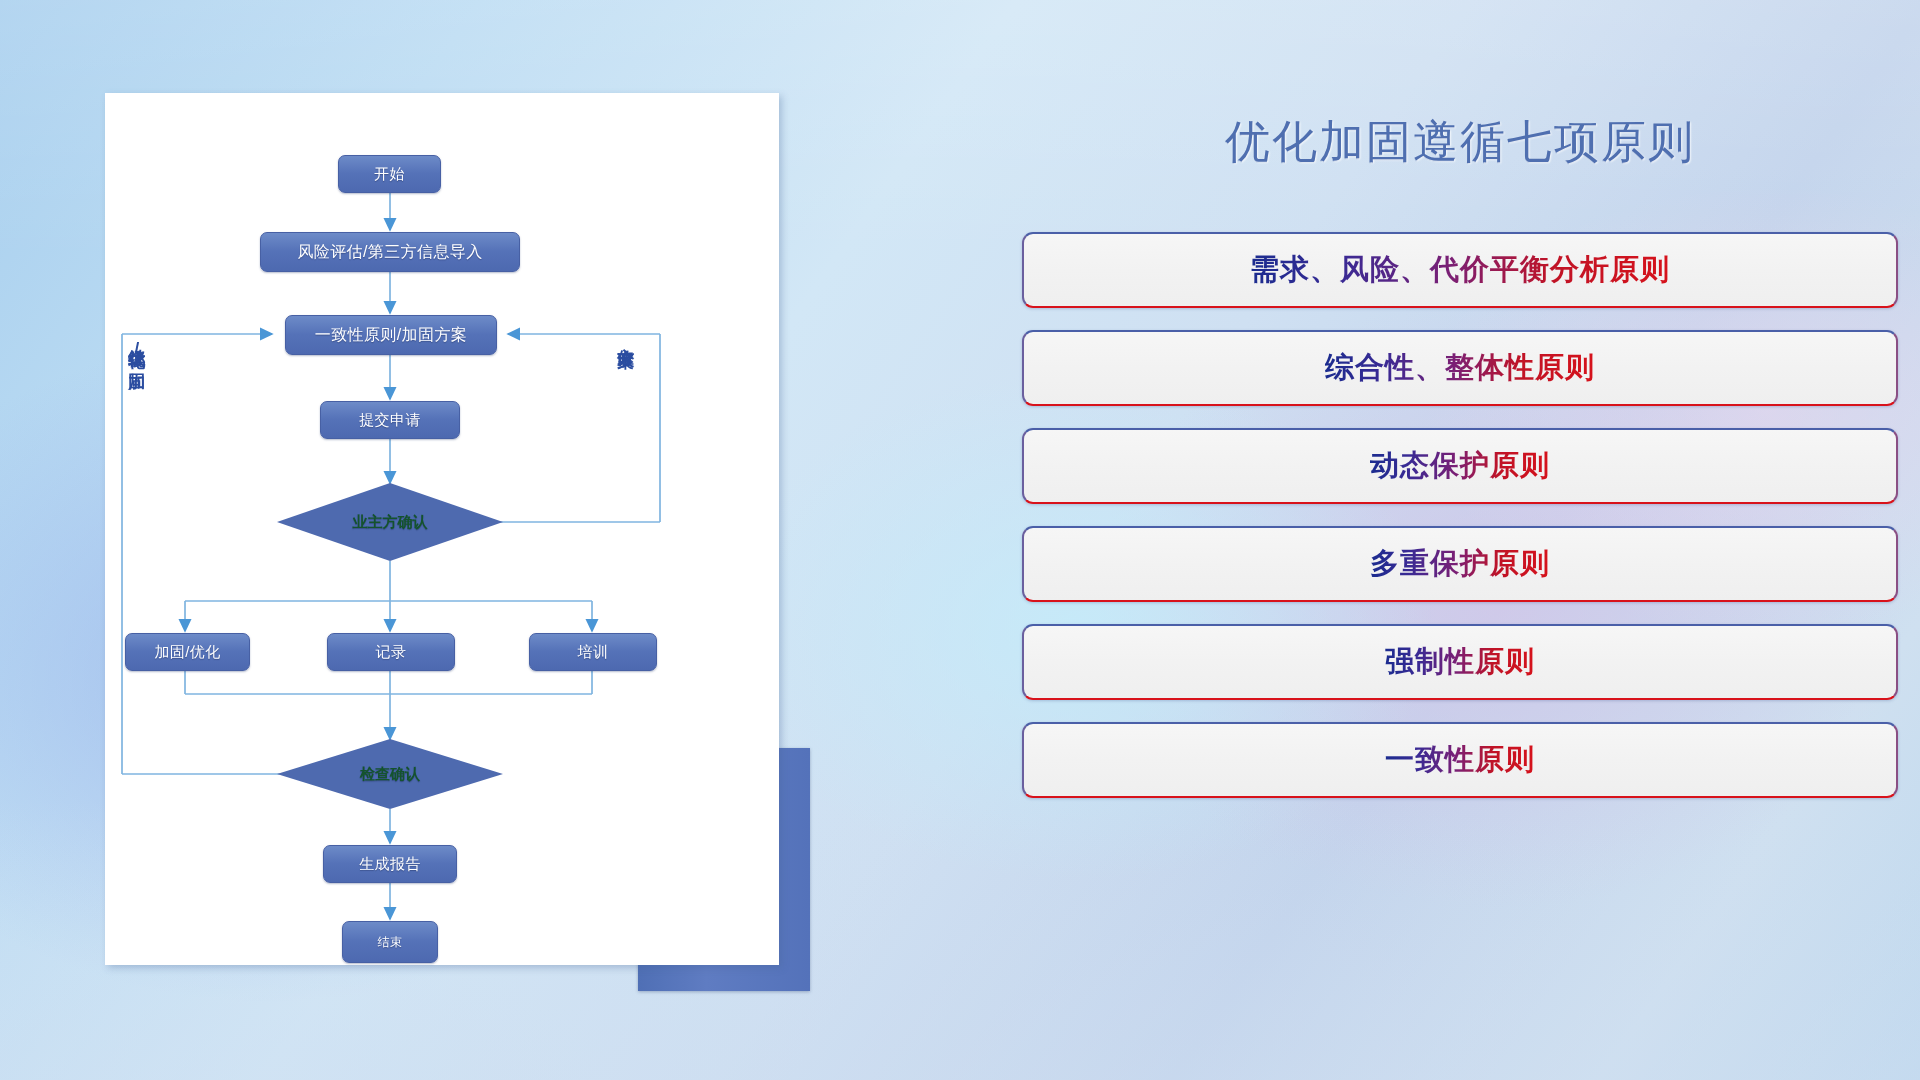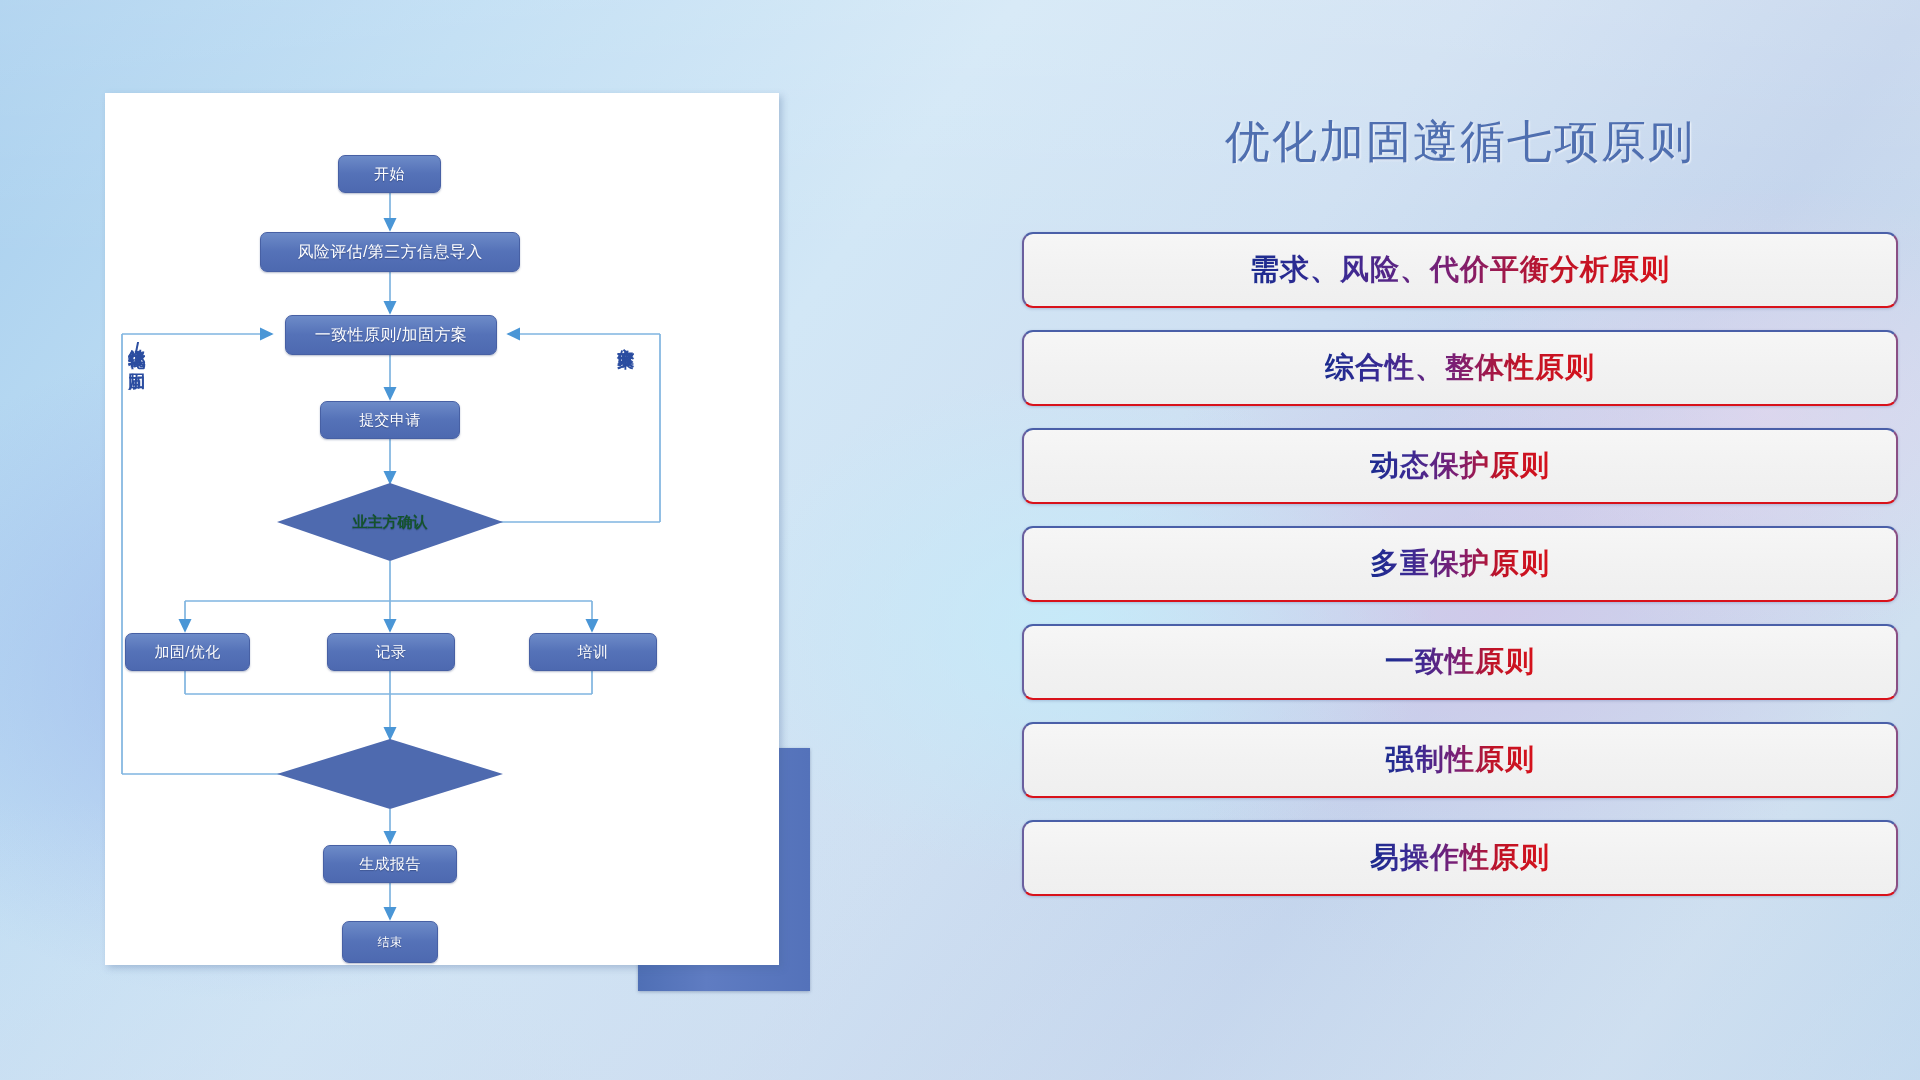--- a/index.html
+++ b/index.html
@@ -161,20 +161,21 @@
 
     <div class="node rect" style="left:20px; top:540px; width:125px; height:38px; font-size:15px;">加固/优化</div>
 
     <div class="node rect" style="left:222px; top:540px; width:128px; height:38px; font-size:15px;">记录</div>
 
     <div class="node rect" style="left:424px; top:540px; width:128px; height:38px; font-size:15px;">培训</div>
 
     <svg style="position:absolute; left:172px; top:646px; width:226px; height:70px;" viewBox="0 0 226 70">
       <polygon points="113,0 226,35 113,70 0,35" fill="#4e6aaf"></polygon>
     </svg>
+    <div class="diamond-label" style="left:172px; top:646px; width:226px; height:70px;">检查确认</div>
 
     <div class="node rect" style="left:218px; top:752px; width:134px; height:38px; font-size:15px;">生成报告</div>
 
     <div class="node rect" style="left:237px; top:828px; width:96px; height:42px; font-size:12px;">结束</div>
 
     <div class="vlabel" style="left:23px; top:242px;">继续优化/加固</div>
 
     <div class="vlabel" style="left:512px; top:242px;">方案修改</div>
 
   </div>
@@ -196,25 +197,22 @@
 
     <div class="pcard">
       <span class="pcard-text">动态保护原则</span>
     </div>
 
     <div class="pcard">
       <span class="pcard-text">多重保护原则</span>
     </div>
 
     <div class="pcard">
+      <span class="pcard-text">强制性原则</span>
+    </div>
+
+    <div class="pcard">
       <span class="pcard-text">一致性原则</span>
     </div>
 
-    <div class="pcard">
-      <span class="pcard-text">强制性原则</span>
-    </div>
-
-    <div class="pcard">
-      <span class="pcard-text">易操作性原则</span>
-    </div>
 
   </div>
 </div>
 
 </body></html>

